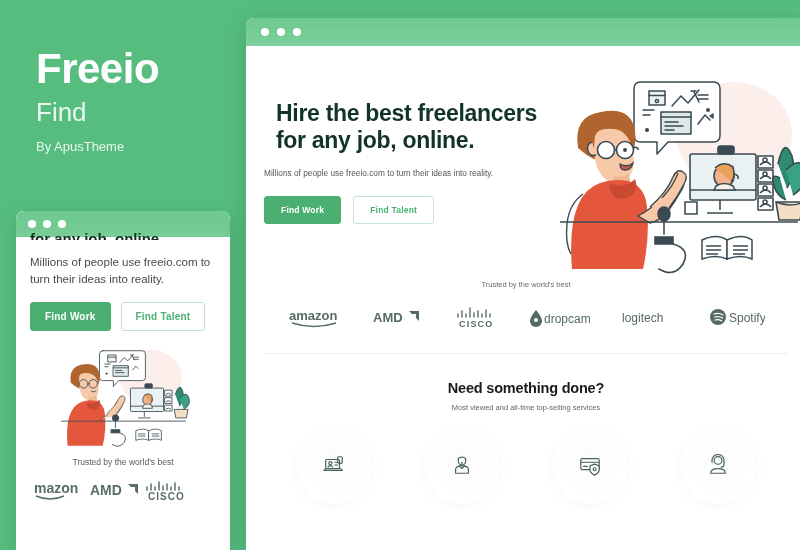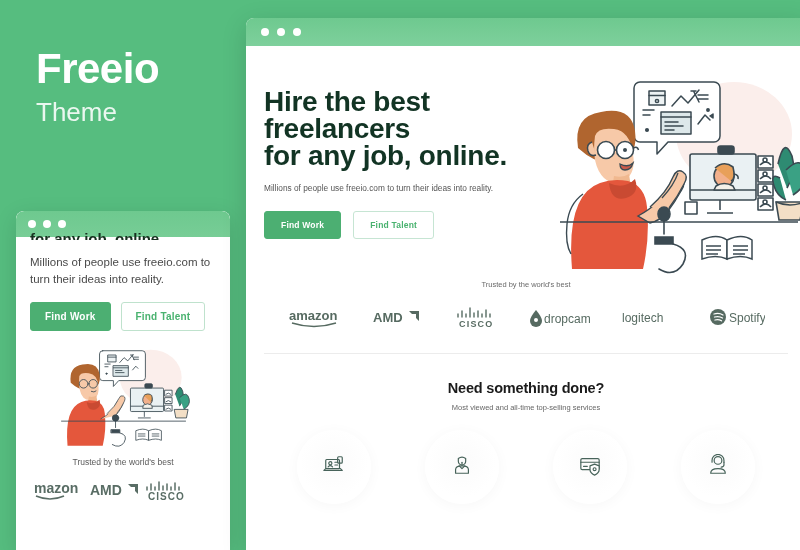--- a/index.html
+++ b/index.html
@@ -71,21 +71,21 @@
     box-shadow:0 6px 26px rgba(0,0,0,.14);
   }
   .big-chrome{
     height:28px;background:linear-gradient(180deg,#6ec98f 0%,#7ed09c 100%);
     display:flex;align-items:center;padding-left:15px;gap:8px;
   }
   .big-body{position:relative;background:#fff;height:504px;}
 
   .hero{position:relative;padding:42px 0 0 18px;height:228px;box-sizing:border-box;}
   .hero-h1{
-    margin:0;font-size:28px;line-height:27px;font-weight:700;color:#123424;
+    margin:12px;font-size:23px;line-height:27px;font-weight:700;color:#123424;
     letter-spacing:-0.3px;max-width:290px;
   }
   .hero-p{
     margin:13px 0 0 0;font-size:8.3px;line-height:12px;color:#555;max-width:250px;
   }
   .hero-btns{display:flex;gap:12px;margin-top:17px;}
   .hero-btn{
     font-size:8.5px;font-weight:700;padding:8px 16px;border-radius:3px;
     letter-spacing:.2px;white-space:nowrap;
   }
@@ -123,21 +123,22 @@
 </style>
 </head>
 <body>
 
 <div class="root">
   <div class="green-strip"></div>
 
   <div class="left-panel">
     <div class="brand-block">
       <div class="brand-title">Freeio</div>
-      <div class="brand-sub">Theme</div>
+      <div class="brand-sub">Find</div>
+      <div class="brand-by">By ApusTheme</div>
     </div>
 
     <div class="mini-window">
       <div class="mini-chrome">
         <span class="dot"></span>
         <span class="dot"></span>
         <span class="dot"></span>
       </div>
       <div class="mini-body">
         <div class="mini-clip-head">for any job, online.</div>

